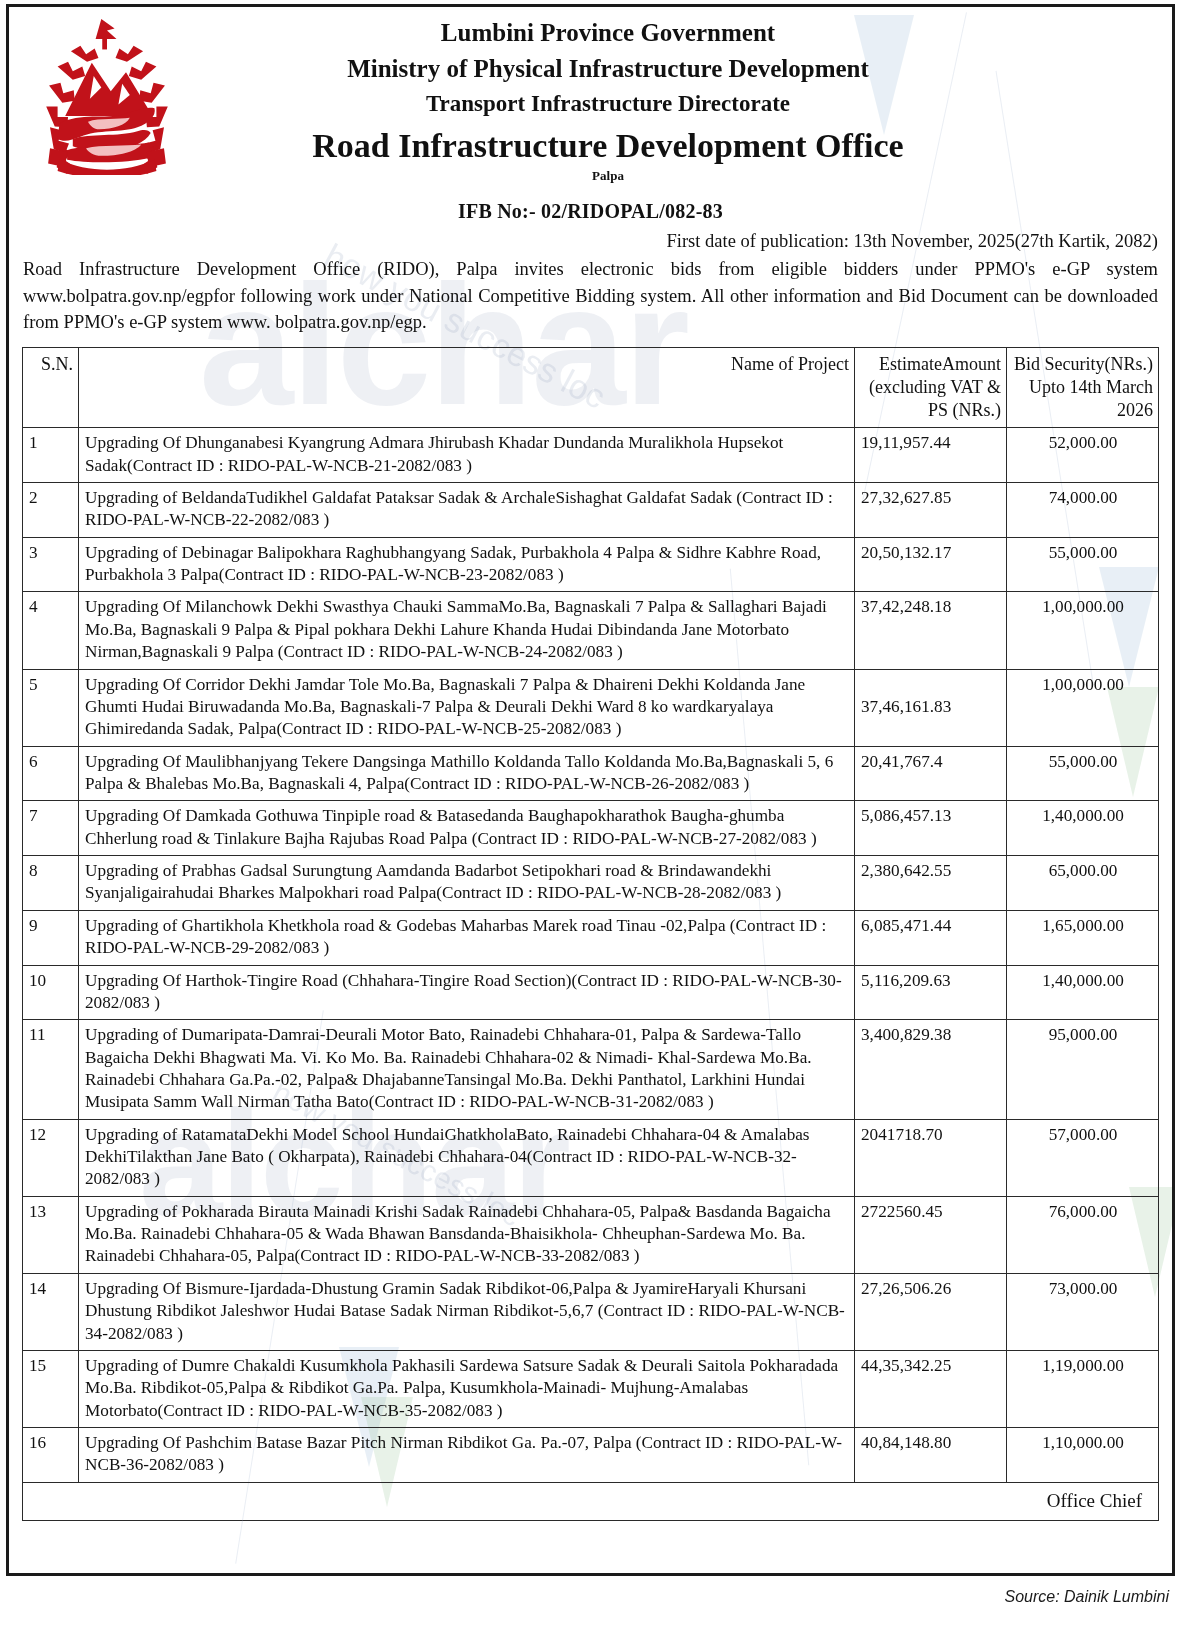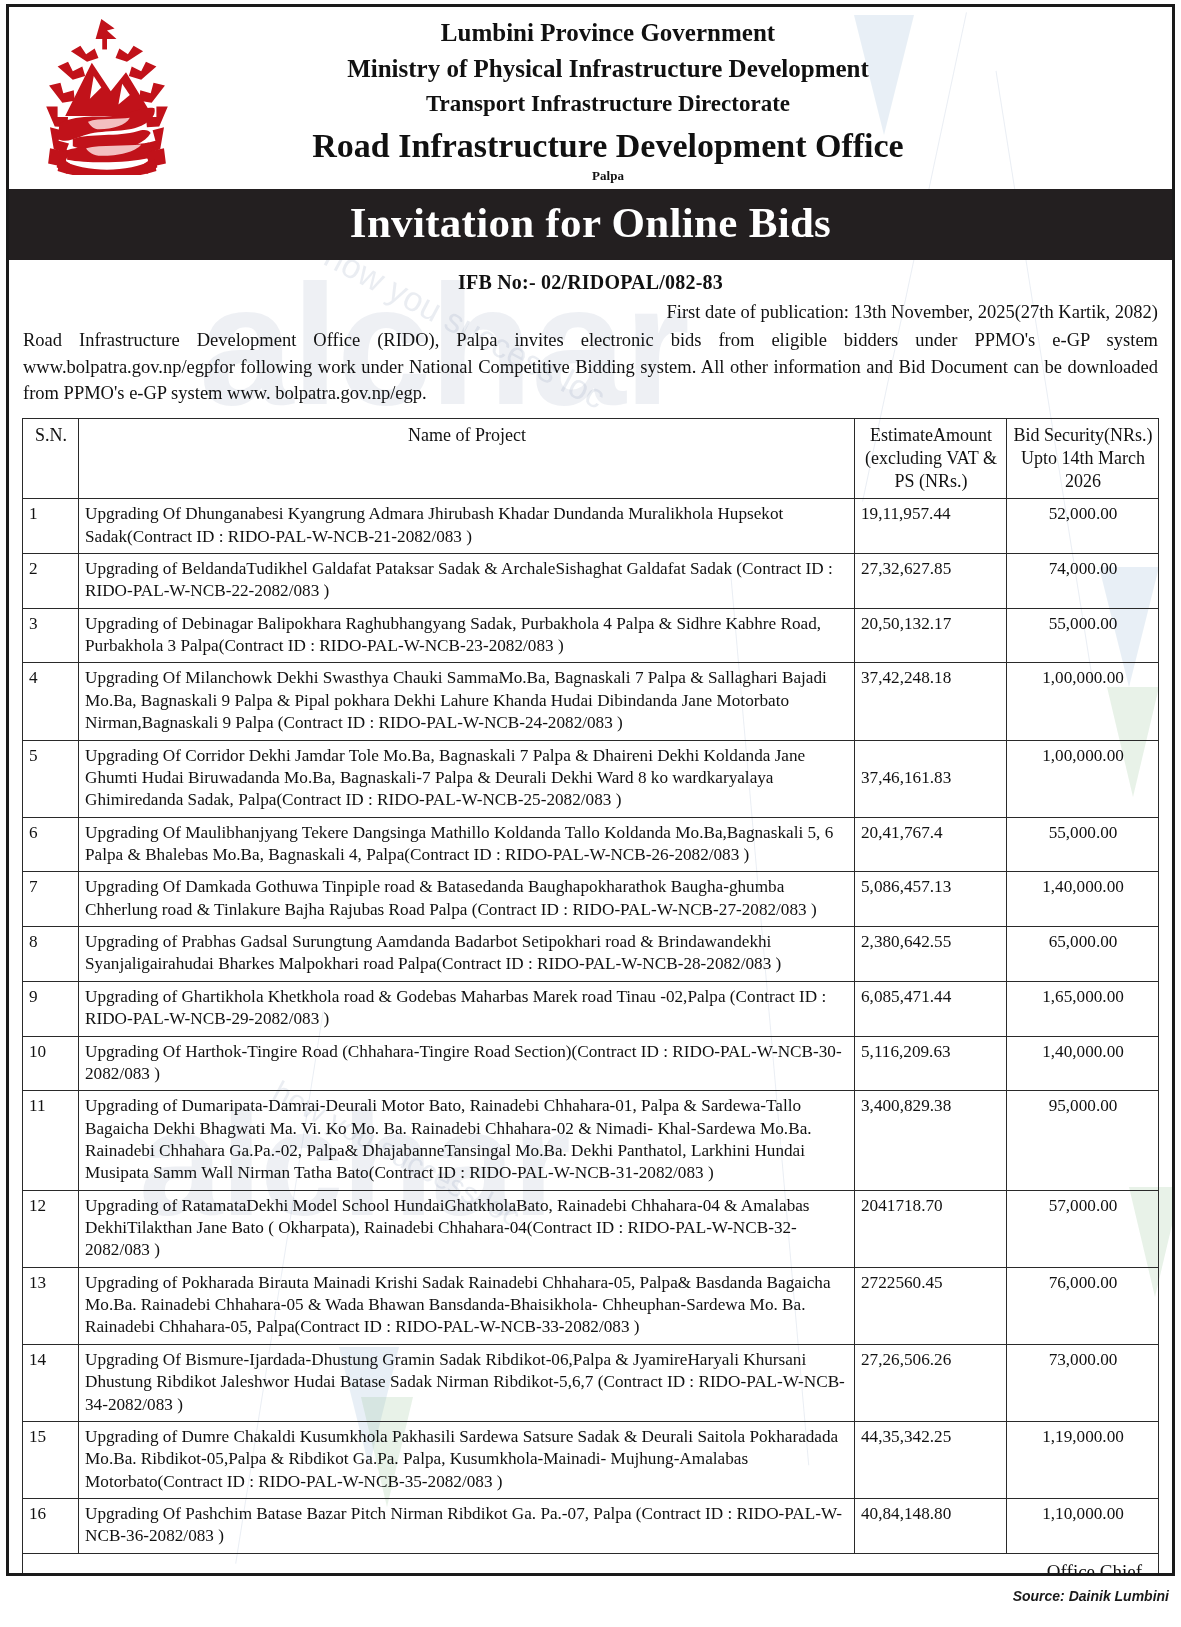--- a/index.html
+++ b/index.html
@@ -151,21 +151,21 @@
     table-layout: fixed;
     font-size: 17.2px;
     line-height: 1.30;
   }
   table.bids th, table.bids td {
     border: 1.3px solid #2a2a2a;
     padding: 4px 5px 5px 6px;
     vertical-align: top;
   }
   table.bids thead th {
-    text-align: center;
+    text-align: right;
     font-weight: 400;
     font-size: 18px;
     vertical-align: top;
     padding-top: 5px;
     line-height: 1.28;
   }
   th.c-sn { width: 56px; text-align: left; padding-left: 8px; }
   th.c-name { width: auto; }
   th.c-est { width: 152px; }
   th.c-bid { width: 152px; }
@@ -189,22 +189,22 @@
     margin: 0 13px;
   }
 
   
   .source {
     position: absolute;
     right: 12px;
     top: 1588px;
     font-family: "Liberation Sans", sans-serif;
     font-style: italic;
-    font-weight: 700;
-    font-size: 14px;
+    font-weight: 400;
+    font-size: 16px;
     color: #1a1a1a;
     z-index: 3;
   }
 </style>
 </head>
 <body>
 
 <div class="doc">
 
   <div class="wm-layer">
@@ -274,21 +274,20 @@
 
     <div class="header-titles">
       <div class="h-line1">Lumbini Province Government</div>
       <div class="h-line2">Ministry of Physical Infrastructure Development</div>
       <div class="h-line3">Transport Infrastructure Directorate</div>
       <div class="h-line4">Road Infrastructure Development Office</div>
       <div class="h-line5">Palpa</div>
     </div>
   </div>
 
-  <div class="banner">Invitation for Online Bids</div>
 
   <div class="intro">
     <div class="ifb-no">IFB No:- 02/RIDOPAL/082-83</div>
     <div class="pubdate">First date of publication: 13th November, 2025(27th Kartik, 2082)</div>
     <div class="intro-body">Road Infrastructure Development Office (RIDO), Palpa invites electronic bids from eligible bidders under PPMO's e-GP system www.bolpatra.gov.np/egpfor following work under National Competitive Bidding system. All other information and Bid Document can be downloaded from PPMO's e-GP system www. bolpatra.gov.np/egp.</div>
   </div>
 
   <div class="tbl-wrap">
     <table class="bids">
       <thead>

